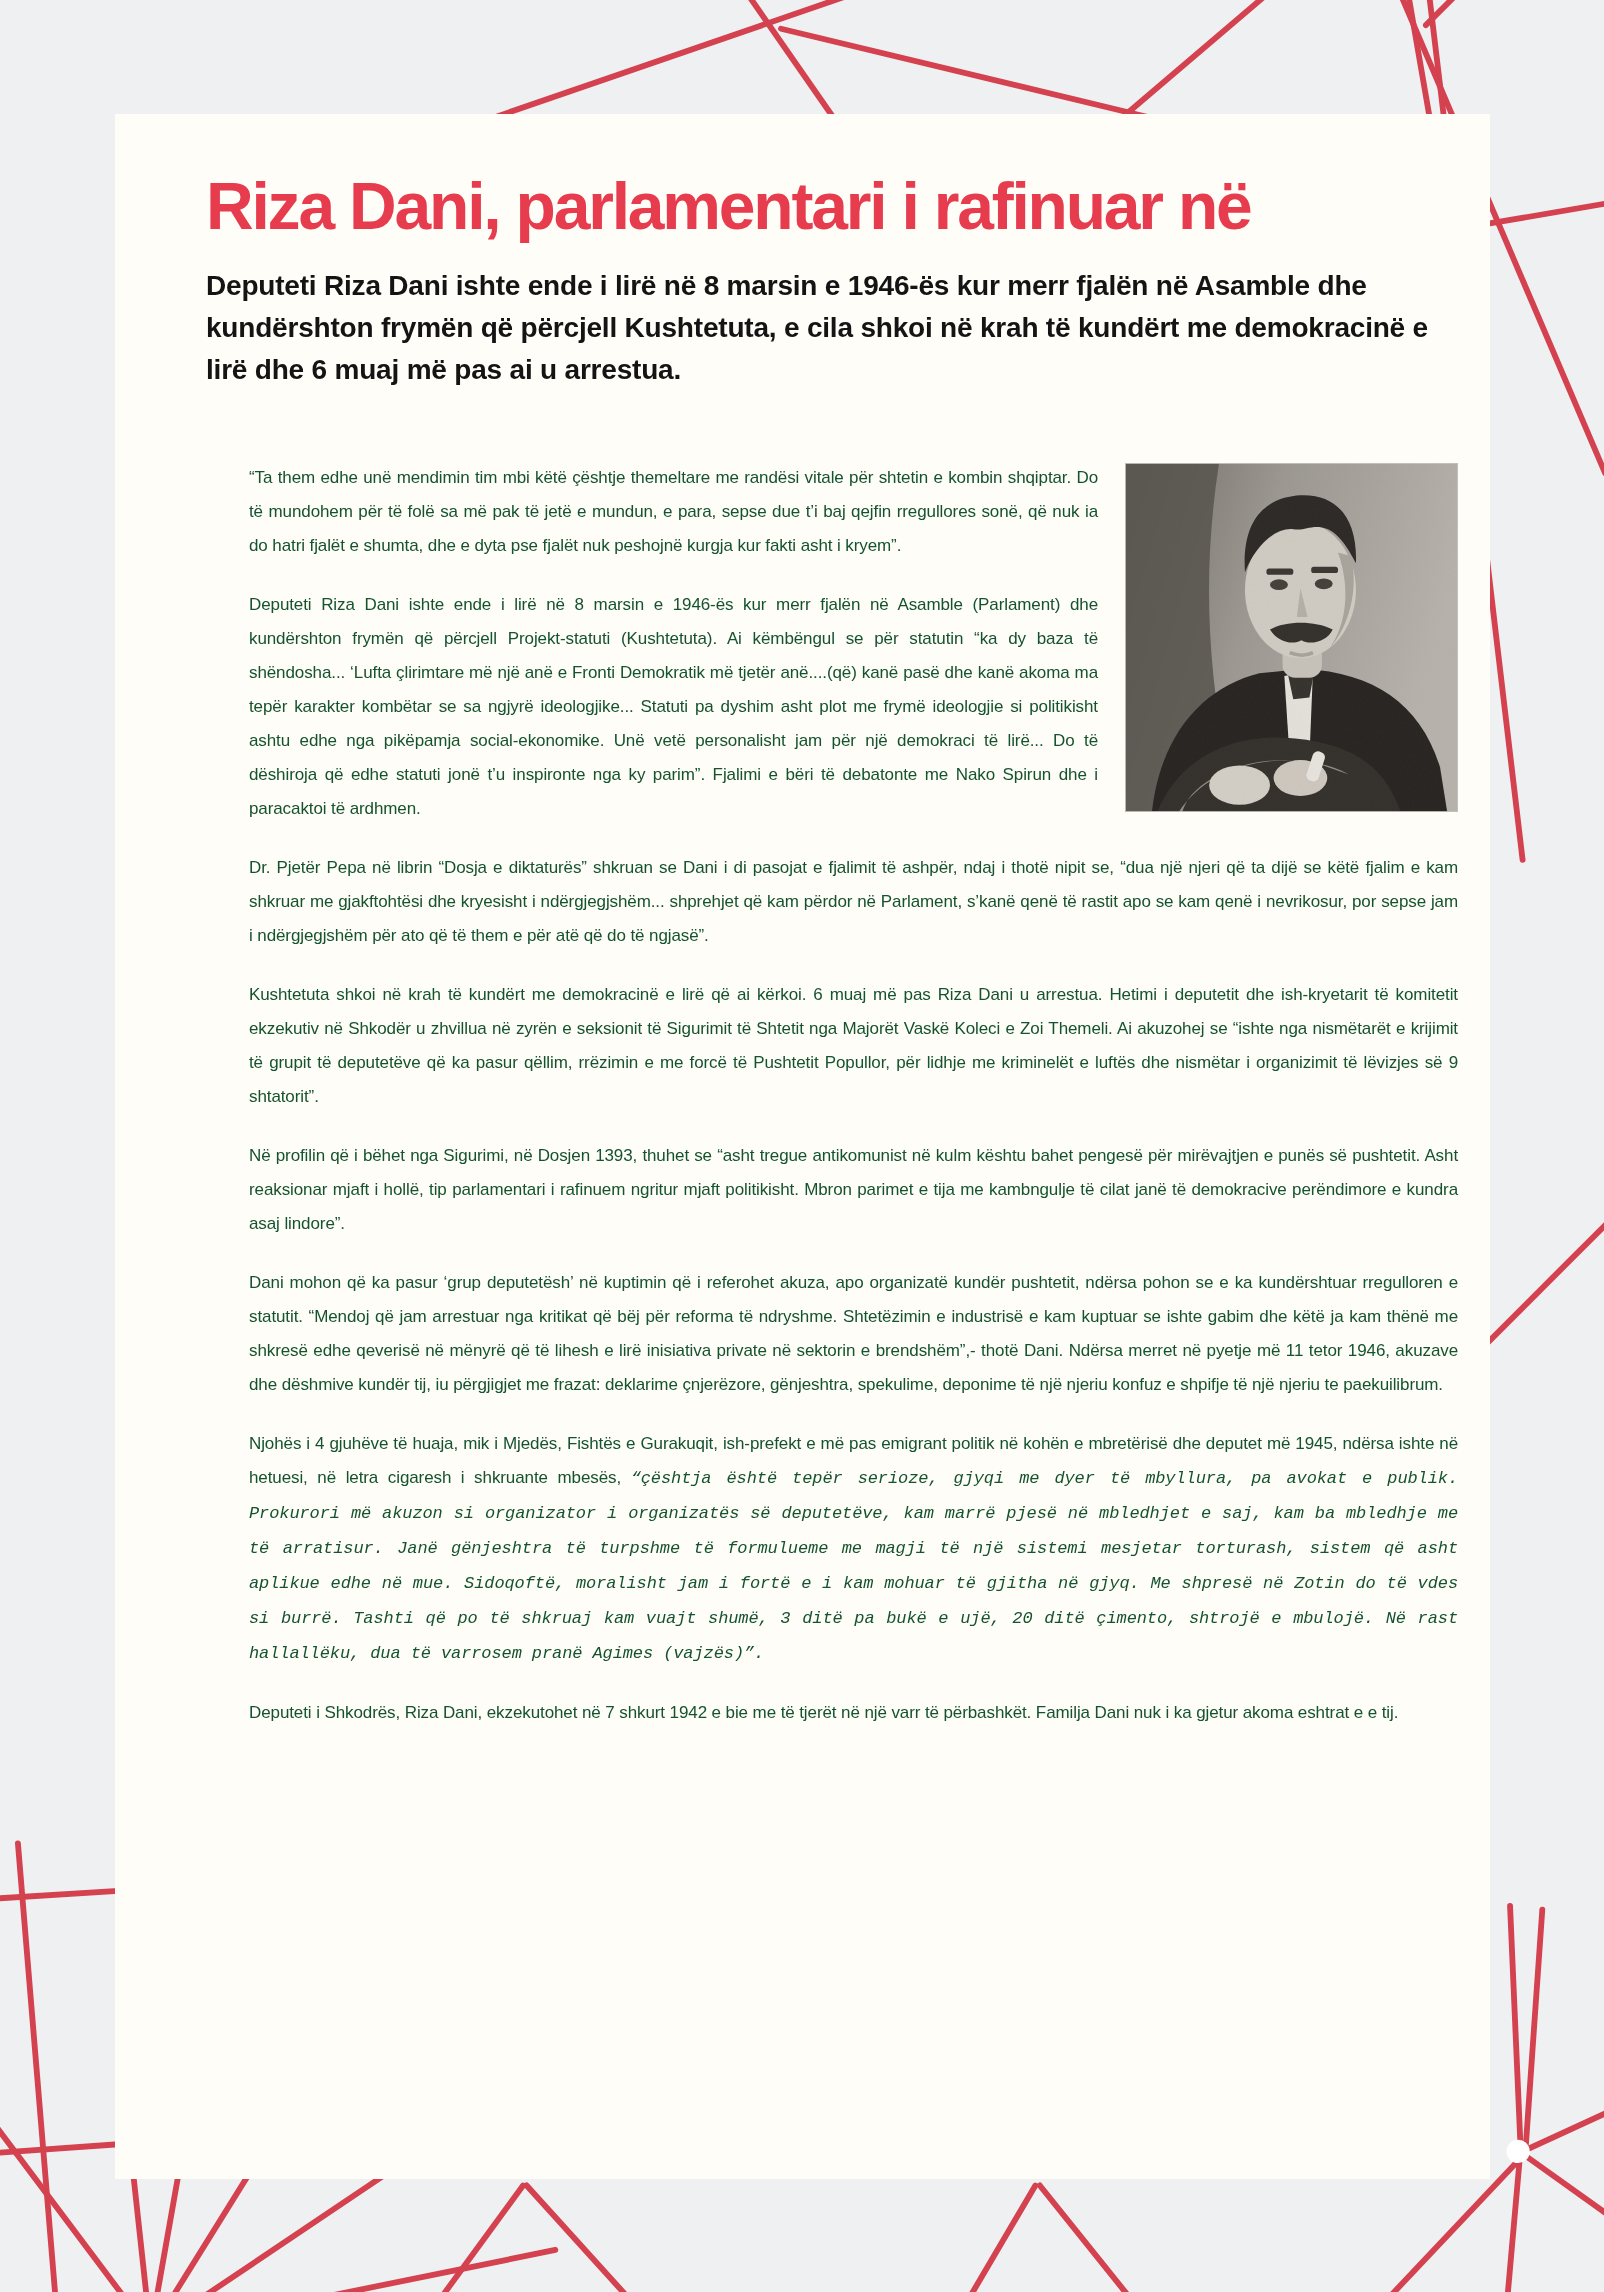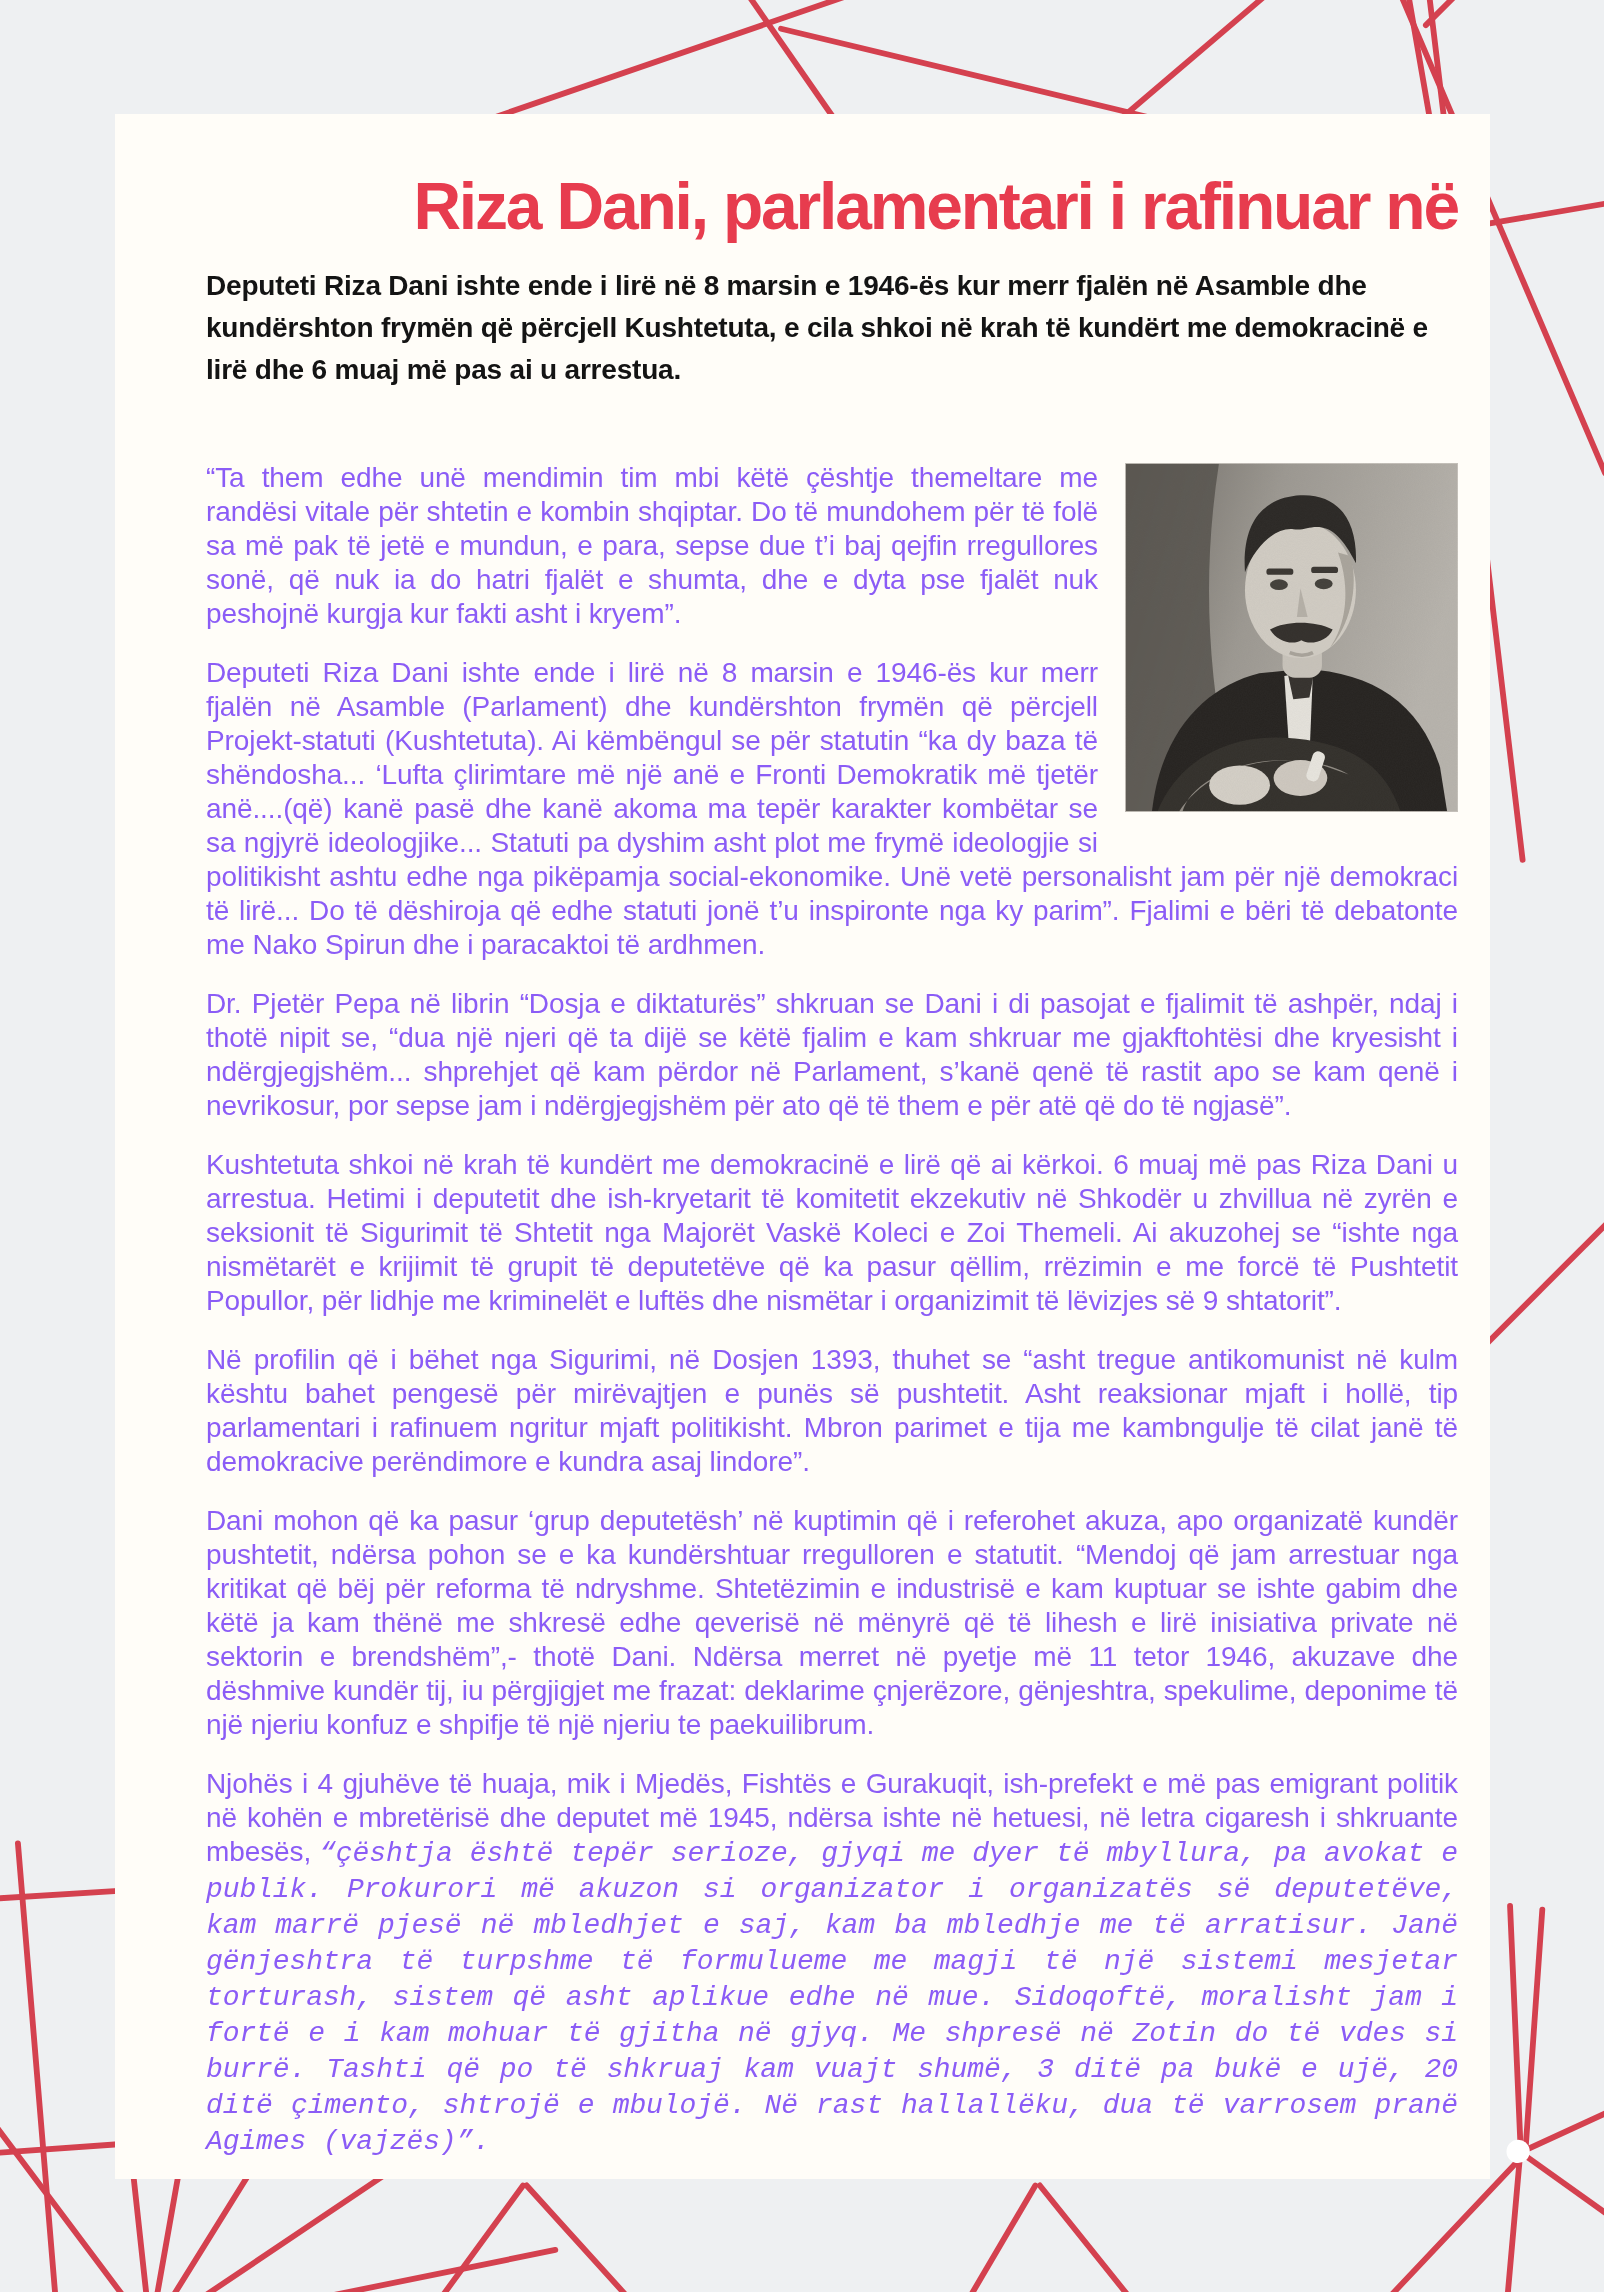--- a/index.html
+++ b/index.html
@@ -3,25 +3,25 @@
 <meta charset="utf-8">
 <style>
   html,body{margin:0;padding:0;background:#e9ebee;}
   .page{position:relative;width:1605px;height:2293px;background:#eef0f2;overflow:hidden;
         font-family:"Liberation Sans",sans-serif;}
   .threads{position:absolute;left:0;top:0;width:1605px;height:2293px;}
   .card{position:absolute;left:115px;top:114px;width:1375px;height:2065px;
         background:#fffdf8;box-sizing:border-box;padding:47px 32px 0 91px;overflow:hidden;}
   h1.title{margin:0 0 14.3px 0;font-weight:bold;color:#e73c4e;
         font-size:66px;line-height:90px;letter-spacing:-2.2px;}
-  .t-line{display:block;white-space:nowrap;text-align:right;}
+  .t-line{display:block;white-space:nowrap;}
   .intro{margin:0 0 70px 0;font-weight:bold;color:#141414;
         font-size:28px;line-height:42px;letter-spacing:-0.2px;}
-  .body{font-size:28px;line-height:34px;color:#8b5cf6;text-align:justify;
-        letter-spacing:-0.1px;}
+  .body{font-size:17px;line-height:34px;color:#14532d;text-align:justify;
+        letter-spacing:-0.1px;margin-left:43px;}
   .body p{margin:0 0 25px 0;}
   .photo{float:right;width:333px;height:349px;margin:1.8px 0 32px 27px;padding:0;display:block;}
   .photo svg{display:block;width:333px;height:349px;}
   .it{font-style:italic;font-family:Liberation Mono, monospace;}
 </style>
 </head>
 <body>
 
 <div class="page">
 

